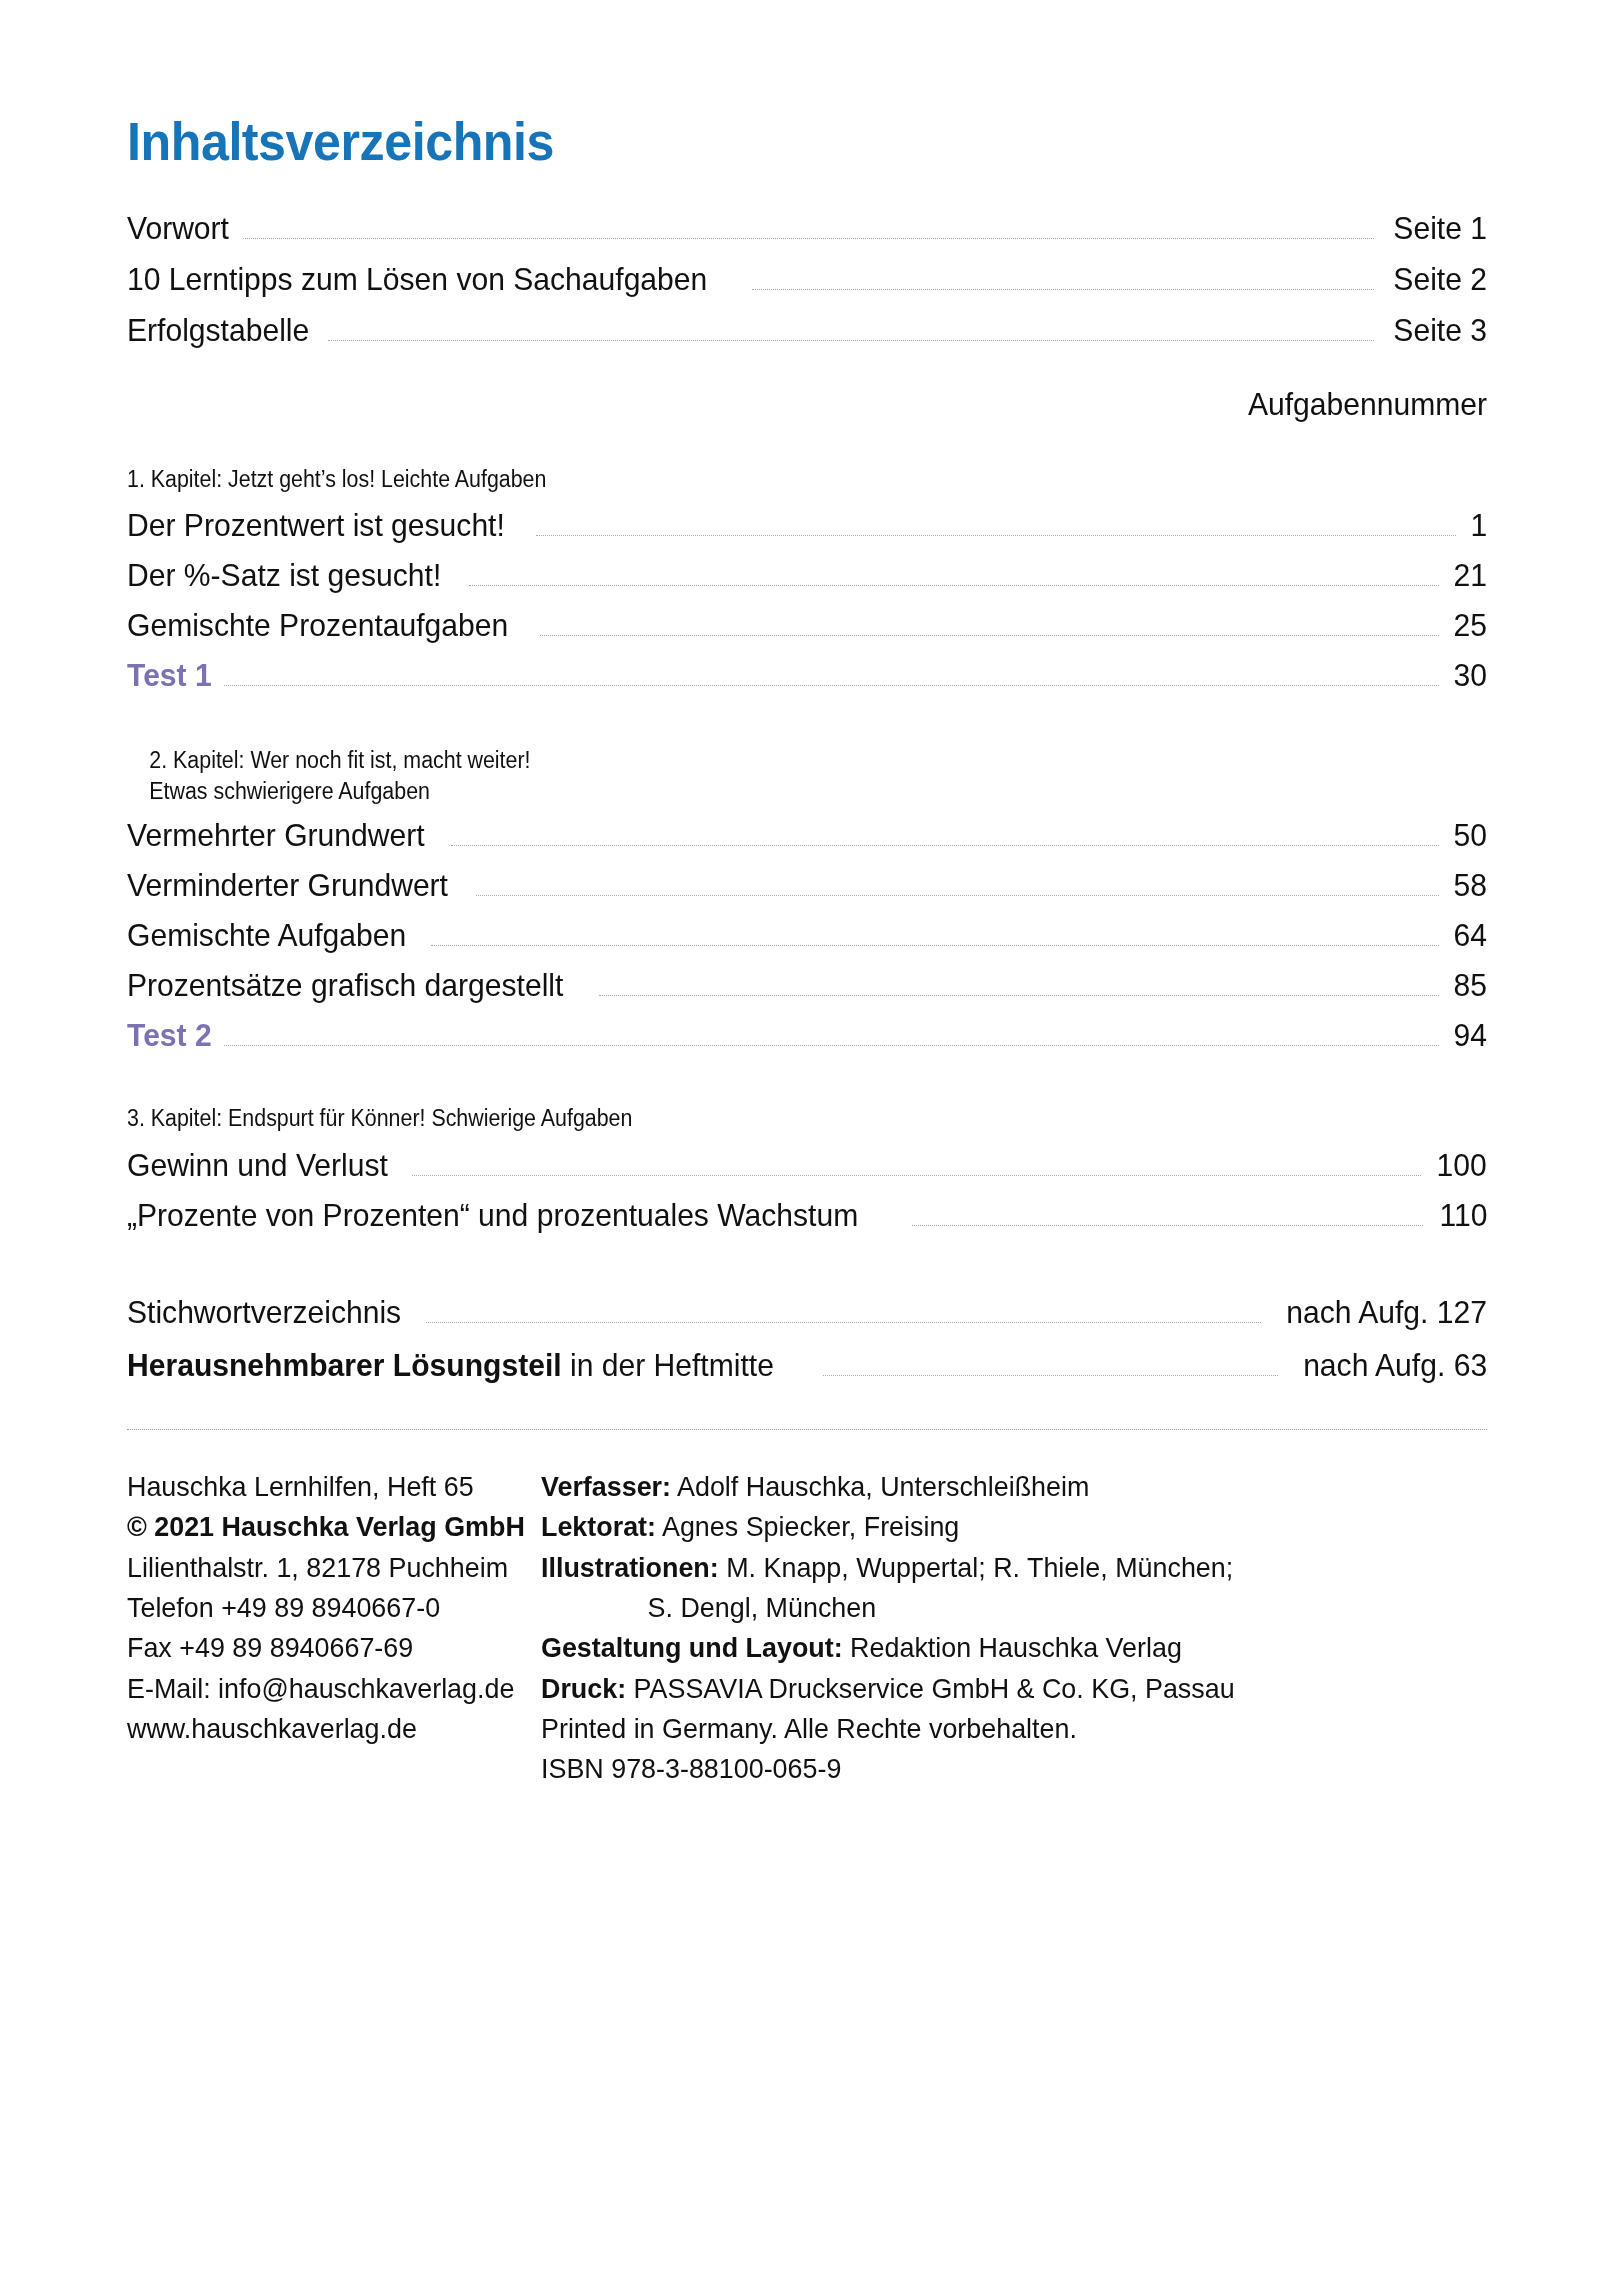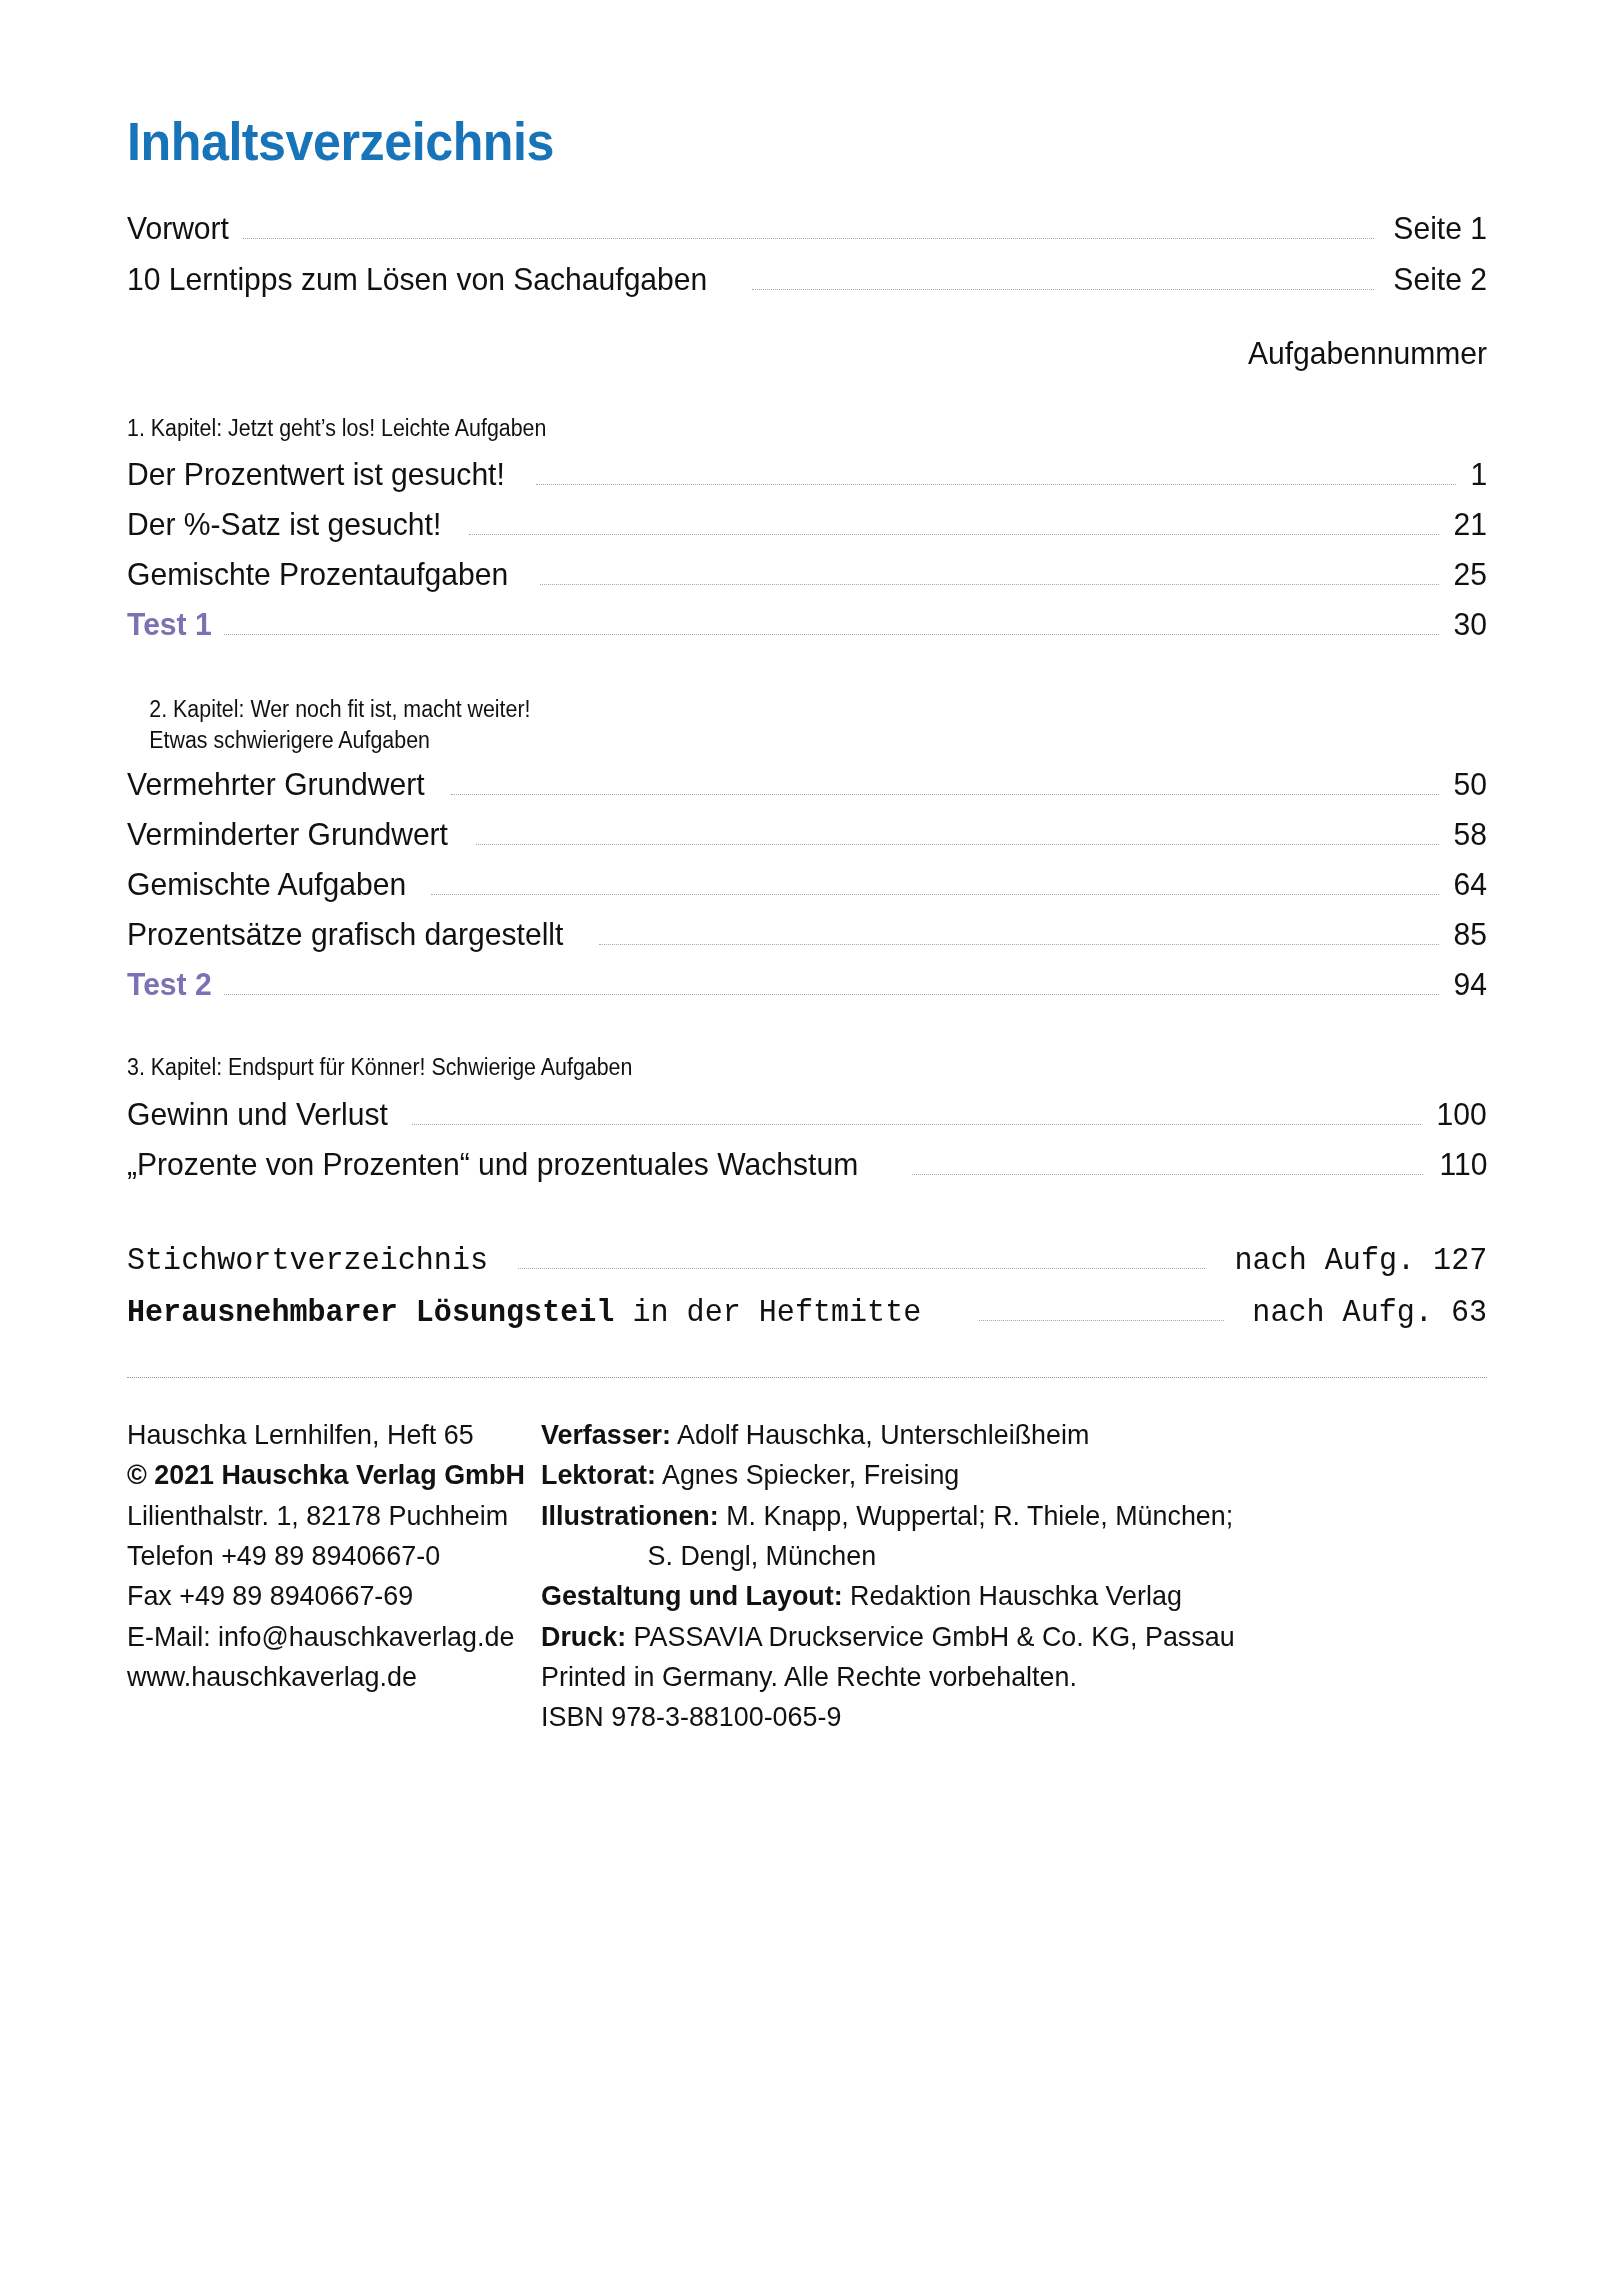--- a/index.html
+++ b/index.html
@@ -101,21 +101,21 @@
   .ch1-head { margin-top: 41px; margin-bottom: 14.8px; }
   .ch2-head { margin-top: 54px; margin-bottom: 13px; }
   .ch3-head { margin-top: 52px; margin-bottom: 14.8px; }
 
   .entries .row { margin-bottom: 17.5px; }
   .entries .row:last-child { margin-bottom: 0; }
 
   .test-row .label { color: #7C71B3; font-weight: 700; }
 
   
-  .tail { margin-top: 65px; font-family: Liberation Mono, monospace; }
+  .tail { margin-top: 65px; }
   .tail .row { margin-bottom: 20px; }
   .tail .row:last-child { margin-bottom: 0; }
   .tail .label b { font-weight: 700; }
 
   
   .divider {
     margin-top: 48px;
     border-top: 1.8px dotted #8e8e8e;
     height: 0;
     width: 100%;
@@ -150,20 +150,25 @@
   <div class="top-block" id="top-block">
       <div class="row">
         <span class="label">Vorwort</span>
         <span class="leader"></span>
         <span class="num">Seite 1</span>
       </div>
       <div class="row">
         <span class="label">10 Lerntipps zum Lösen von Sachaufgaben</span>
         <span class="leader"></span>
         <span class="num">Seite 2</span>
+      </div>
+      <div class="row">
+        <span class="label">Erfolgstabelle</span>
+        <span class="leader"></span>
+        <span class="num">Seite 3</span>
       </div>
     </div>
 
   <div class="aufg-head">Aufgabennummer</div>
 
   <div id="chapters">
       <div class="chapter-head ch1-head">
         <div>1. Kapitel: Jetzt geht’s los! Leichte Aufgaben</div>
       </div>
       <div class="entries">

